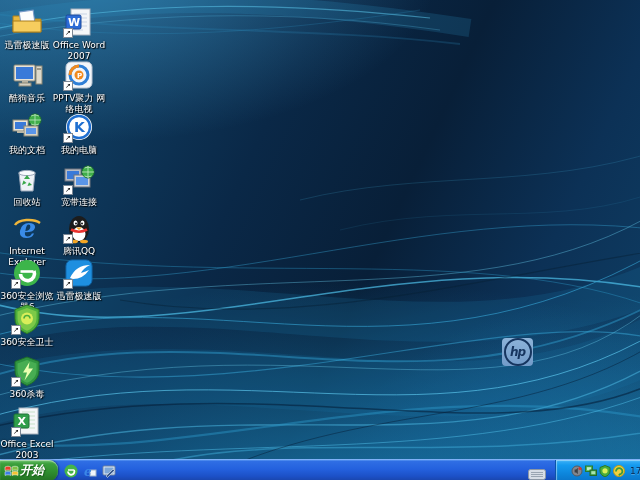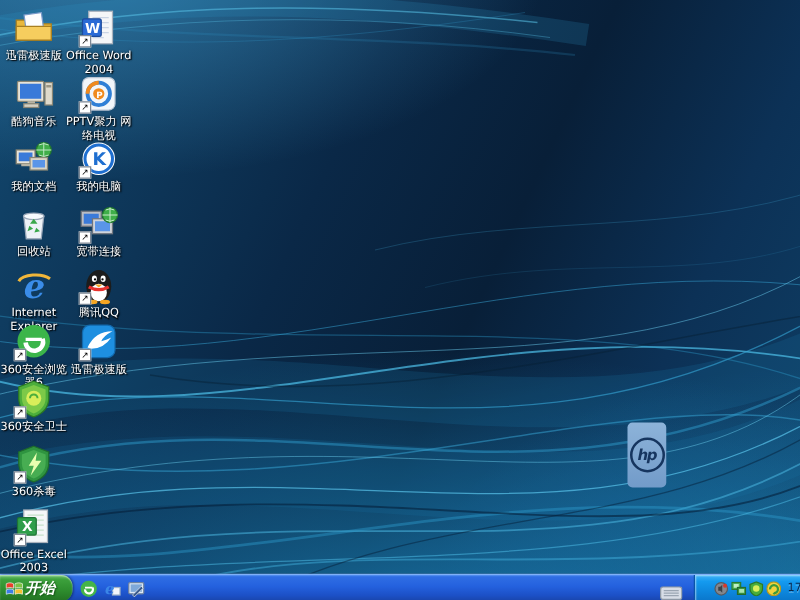--- a/index.html
+++ b/index.html
@@ -9,21 +9,21 @@
   
   .desktop{position:absolute;left:0;top:0;width:640px;height:459px;overflow:hidden;
     background:
       radial-gradient(90% 60% at 14% -5%, rgba(70,160,210,.55), rgba(70,160,210,0) 60%),
       radial-gradient(130% 95% at 55% 120%, #1a7fb4 0%, rgba(26,127,180,0) 62%),
       radial-gradient(70% 55% at 100% 100%, rgba(32,140,190,.45), rgba(32,140,190,0) 65%),
       linear-gradient(115deg,#12486f 0%,#0a2847 38%,#081f38 58%,#0c3156 78%,#0f4066 100%);}
   .swirls{position:absolute;left:0;top:0;}
 
   
-  .hp-logo{position:absolute;left:502px;top:338px;width:31px;height:52px;border-radius:4px;
+  .hp-logo{position:absolute;left:502px;top:338px;width:31px;height:28px;border-radius:4px;
     background:linear-gradient(180deg,#8db3d9,#729bc9);display:flex;align-items:center;justify-content:center;text-align:right;}
   .hp-circ{width:24px;height:24px;border-radius:50%;border:2px solid #16355f;display:flex;
     align-items:center;justify-content:center;font-weight:bold;font-style:italic;
     font-size:12px;color:#16355f;letter-spacing:-1px;}
 
   
   .dit{position:absolute;width:54px;text-align:center;cursor:default;}
   .ic{width:32px;height:32px;margin:0 auto;position:relative;}
   .ic svg{display:block;}
   .lbl{margin-top:2px;font-size:9px;line-height:11px;color:#fff;white-space:pre-line;
@@ -216,21 +216,21 @@
   <div class="ic">
     <svg width="32" height="32" viewBox="0 0 32 32">
       <rect x="8" y="3" width="19" height="26" fill="#f4f6f8" stroke="#aab2bd"></rect>
       <path d="M11 8 h13 M11 12 h13 M11 16 h13 M11 20 h13 M11 24 h9" stroke="#c9d4e4" stroke-width="1"></path>
       <rect x="3" y="9" width="15" height="14" rx="1.5" fill="#2b6bd6" stroke="#1c4a9a"></rect>
       <text x="5" y="20" font-size="11" font-weight="bold" fill="#fff" font-family="DejaVu Sans,sans-serif">W</text>
     </svg>
     <span class="sc">↗</span>
   </div>
   <div class="lbl">Office Word
-2004</div>
+2007</div>
 </div>
 
 <div class="dit" style="left:52px;top:59px">
   <div class="ic">
     <svg width="32" height="32" viewBox="0 0 32 32">
       <rect x="3" y="3" width="26" height="26" rx="5" fill="#f2f6fa" stroke="#b9c4d2"></rect>
       <circle cx="16" cy="16" r="9" fill="none" stroke="#2f7fd6" stroke-width="3"></circle>
       <path d="M7 16 a9 9 0 0 1 9 -9" stroke="#f08a1e" stroke-width="3" fill="none"></path>
       <circle cx="16" cy="16" r="4.5" fill="#f08a1e"></circle>
       <text x="14" y="19" font-size="7" font-weight="bold" fill="#fff" font-family="DejaVu Sans,sans-serif">P</text>

